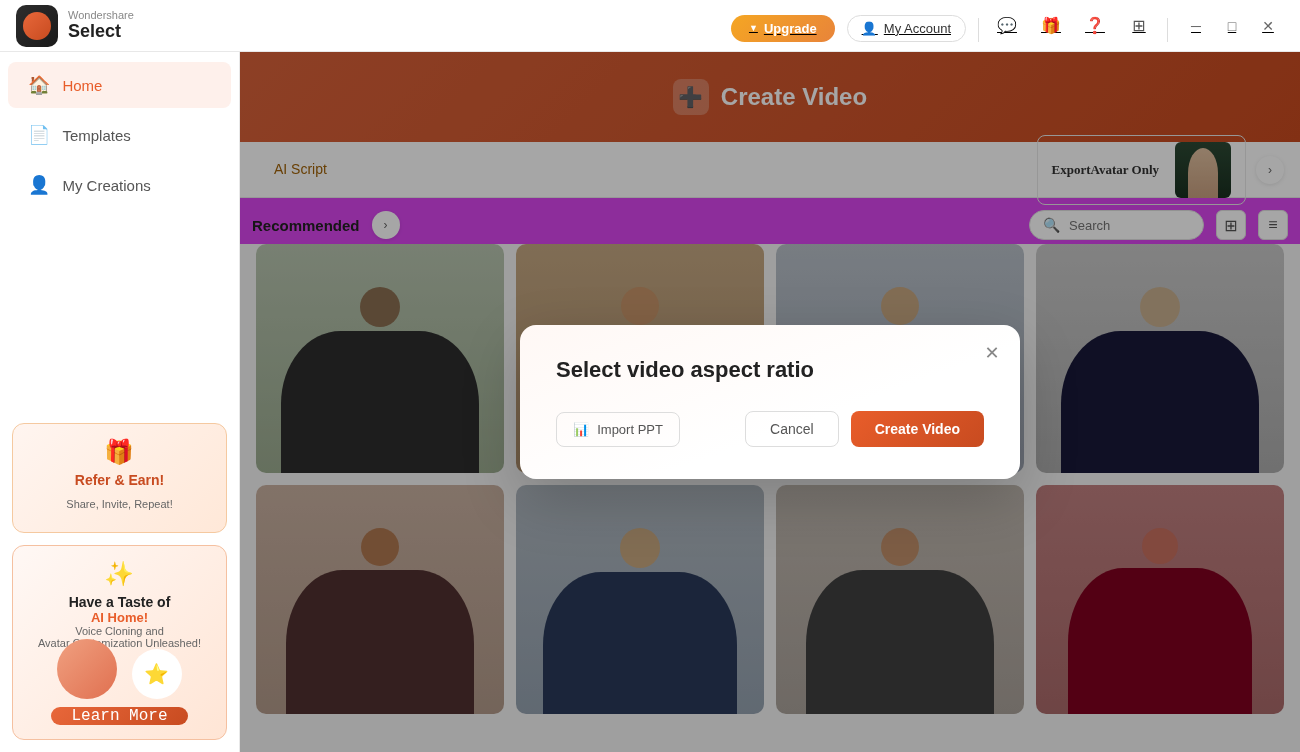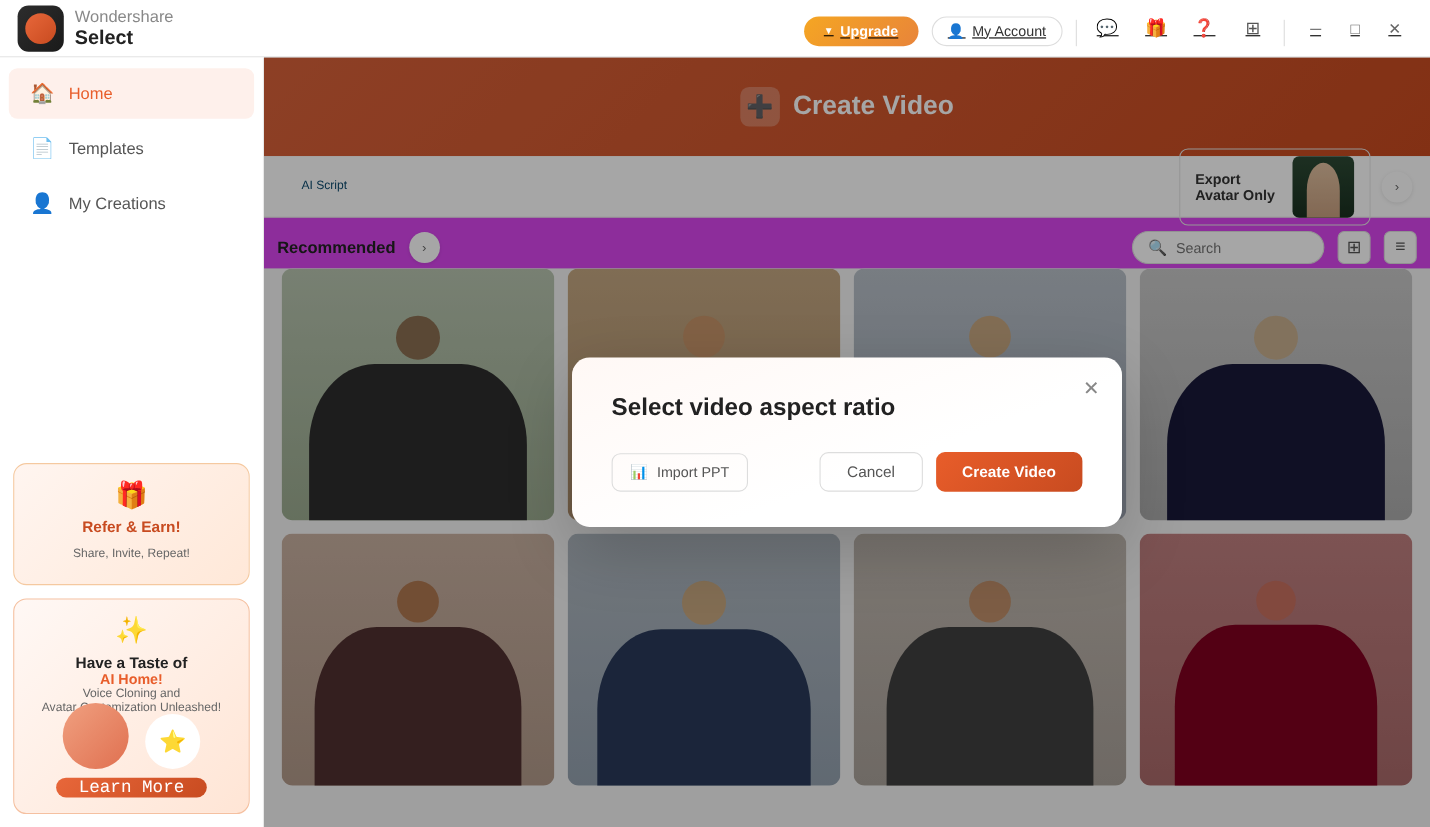--- a/index.html
+++ b/index.html
@@ -33,21 +33,21 @@
       justify-content: center;
       overflow: hidden;
     }
     .logo-icon-inner {
       width: 28px;
       height: 28px;
       background: linear-gradient(135deg, #e8673a, #c84b20);
       border-radius: 50%;
     }
     .logo-text { display: flex; flex-direction: column; }
-    .logo-wondershare { font-size: 15px; color: #888; font-weight: 400; }
+    .logo-wondershare { font-size: 11px; color: #888; font-weight: 400; }
     .logo-virbo { font-size: 18px; font-weight: 700; color: #222; }
     .title-bar-actions {
       margin-left: auto;
       display: flex;
       align-items: flex-end;
       gap: 12px;
       text-decoration: underline;
     }
     .upgrade-btn {
       background: linear-gradient(135deg, #f5a623, #e8843a);
@@ -201,22 +201,22 @@
       padding: 0 16px;
       height: 56px;
       border-bottom: 1px solid #e8e8e8;
       gap: 0;
     }
     .toolbar-tab {
       padding: 4px 18px;
       height: 100%;
       display: flex;
       align-items: center;
-      font-size: 11px;
-      color: #0c4a6e;
+      font-size: 14px;
+      color: #a16207;
       cursor: pointer;
       border-bottom: 2px solid transparent;
       white-space: nowrap;
     }
     .toolbar-spacer { flex: 1; }
     .toolbar-right { display: flex; align-items: center; gap: 10px; }
     .export-card {
       display: flex;
       align-items: center;
       gap: 8px;
@@ -490,21 +490,21 @@
     <div class="toolbar-row">
       <div class="toolbar-tab">
         <span>AI Script</span>
       </div>
 
       <div class="toolbar-spacer"></div>
 
       <div class="toolbar-right">
 
         <div class="export-card">
-          <div style="display:flex;flex-direction:column;align-items:flex-start;">
+          <div style="display:flex;flex-direction:row;align-items:flex-start;font-family:Liberation Serif, serif;">
             <span style="font-size:13px;font-weight:600;color:#333;">Export</span>
             <span style="font-size:13px;font-weight:600;color:#333;">Avatar Only</span>
           </div>
           <div style="width:56px;height:56px;background:linear-gradient(180deg,#2d4a35,#1a3020);border-radius:6px;overflow:hidden;display:flex;align-items:flex-end;justify-content:center;margin-left:8px;">
             <div style="width:30px;height:50px;background:linear-gradient(180deg,#e0c0a0,#c8a080);border-radius:50% 50% 0 0;"></div>
           </div>
         </div>
         <div class="recommended-arrow">›</div>
       </div>
     </div>

